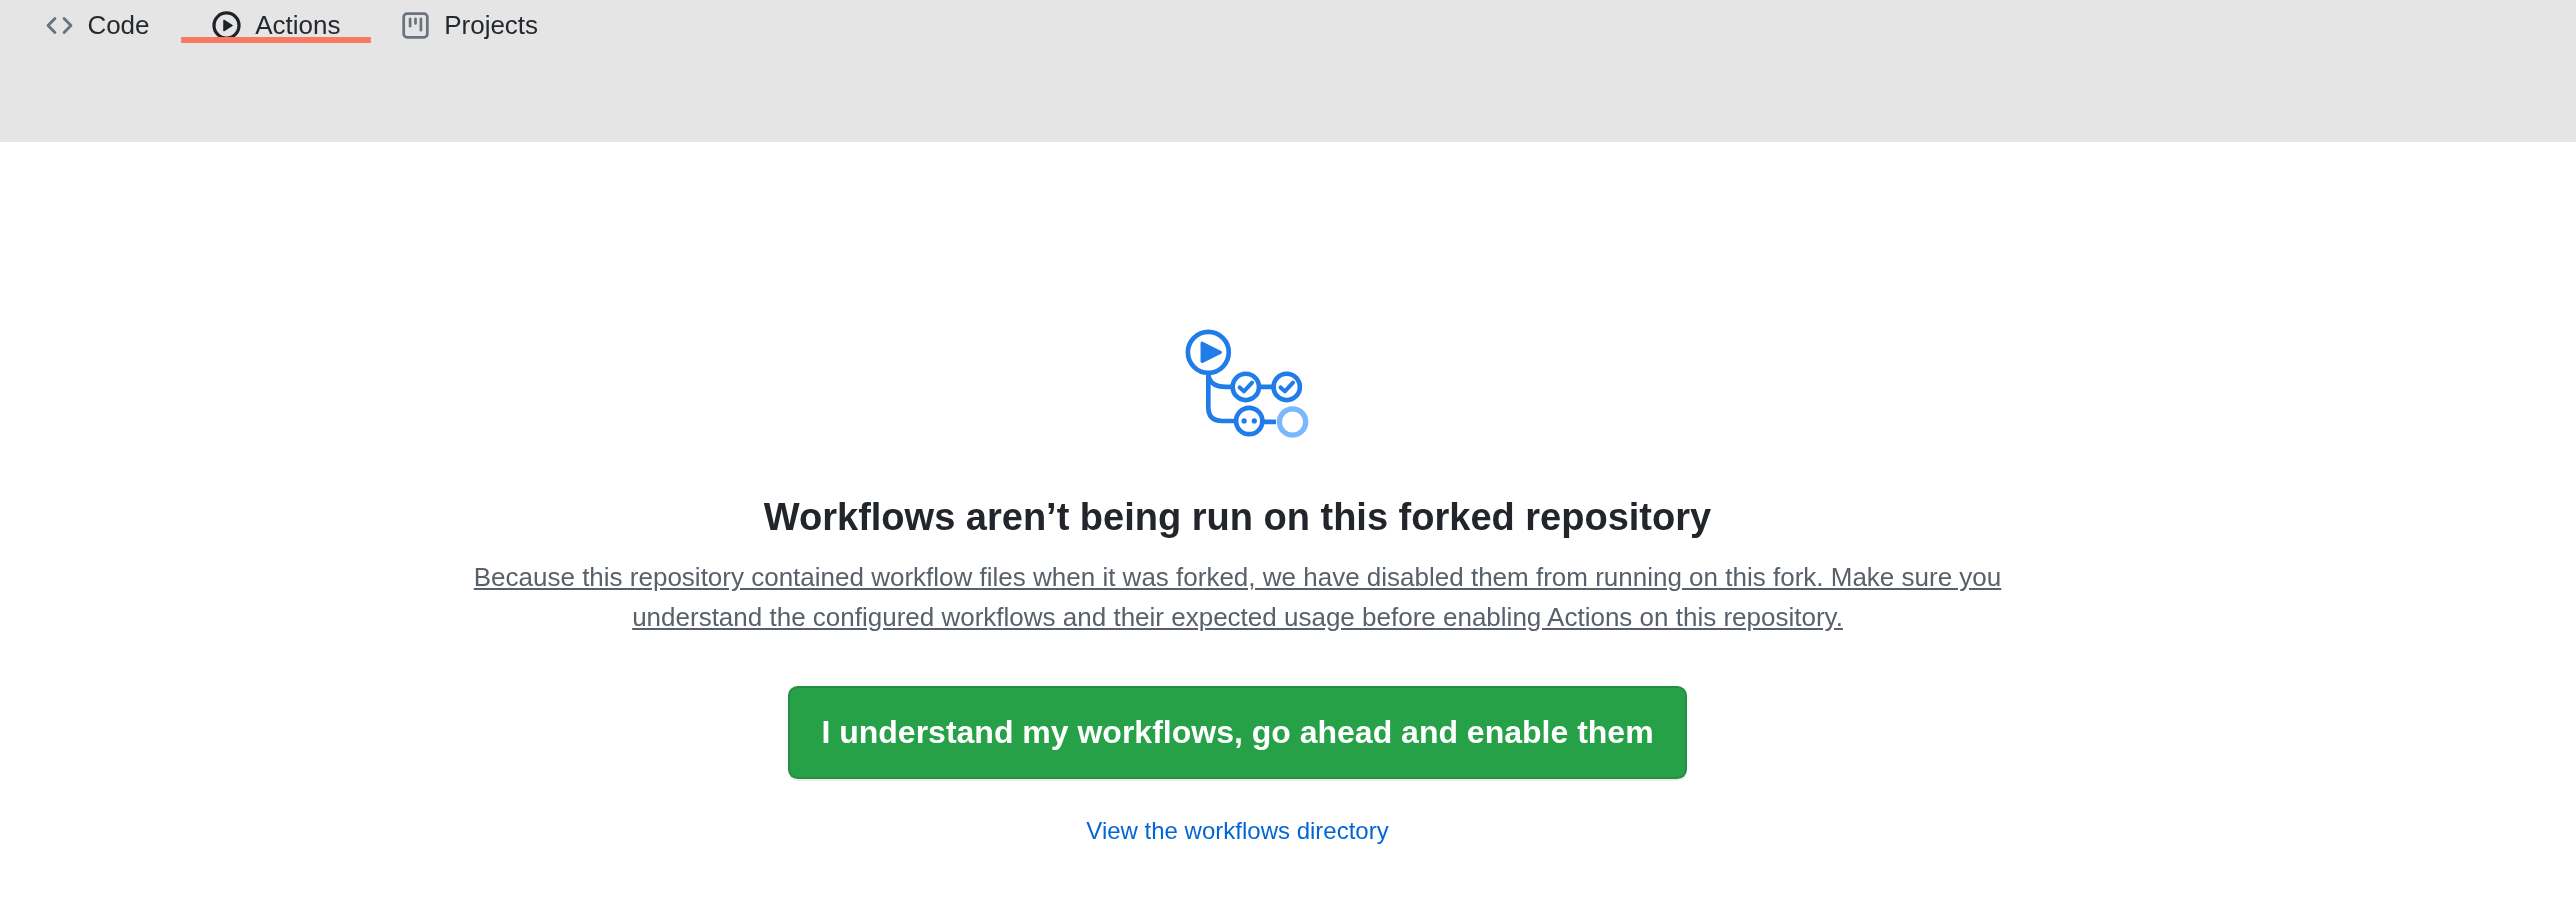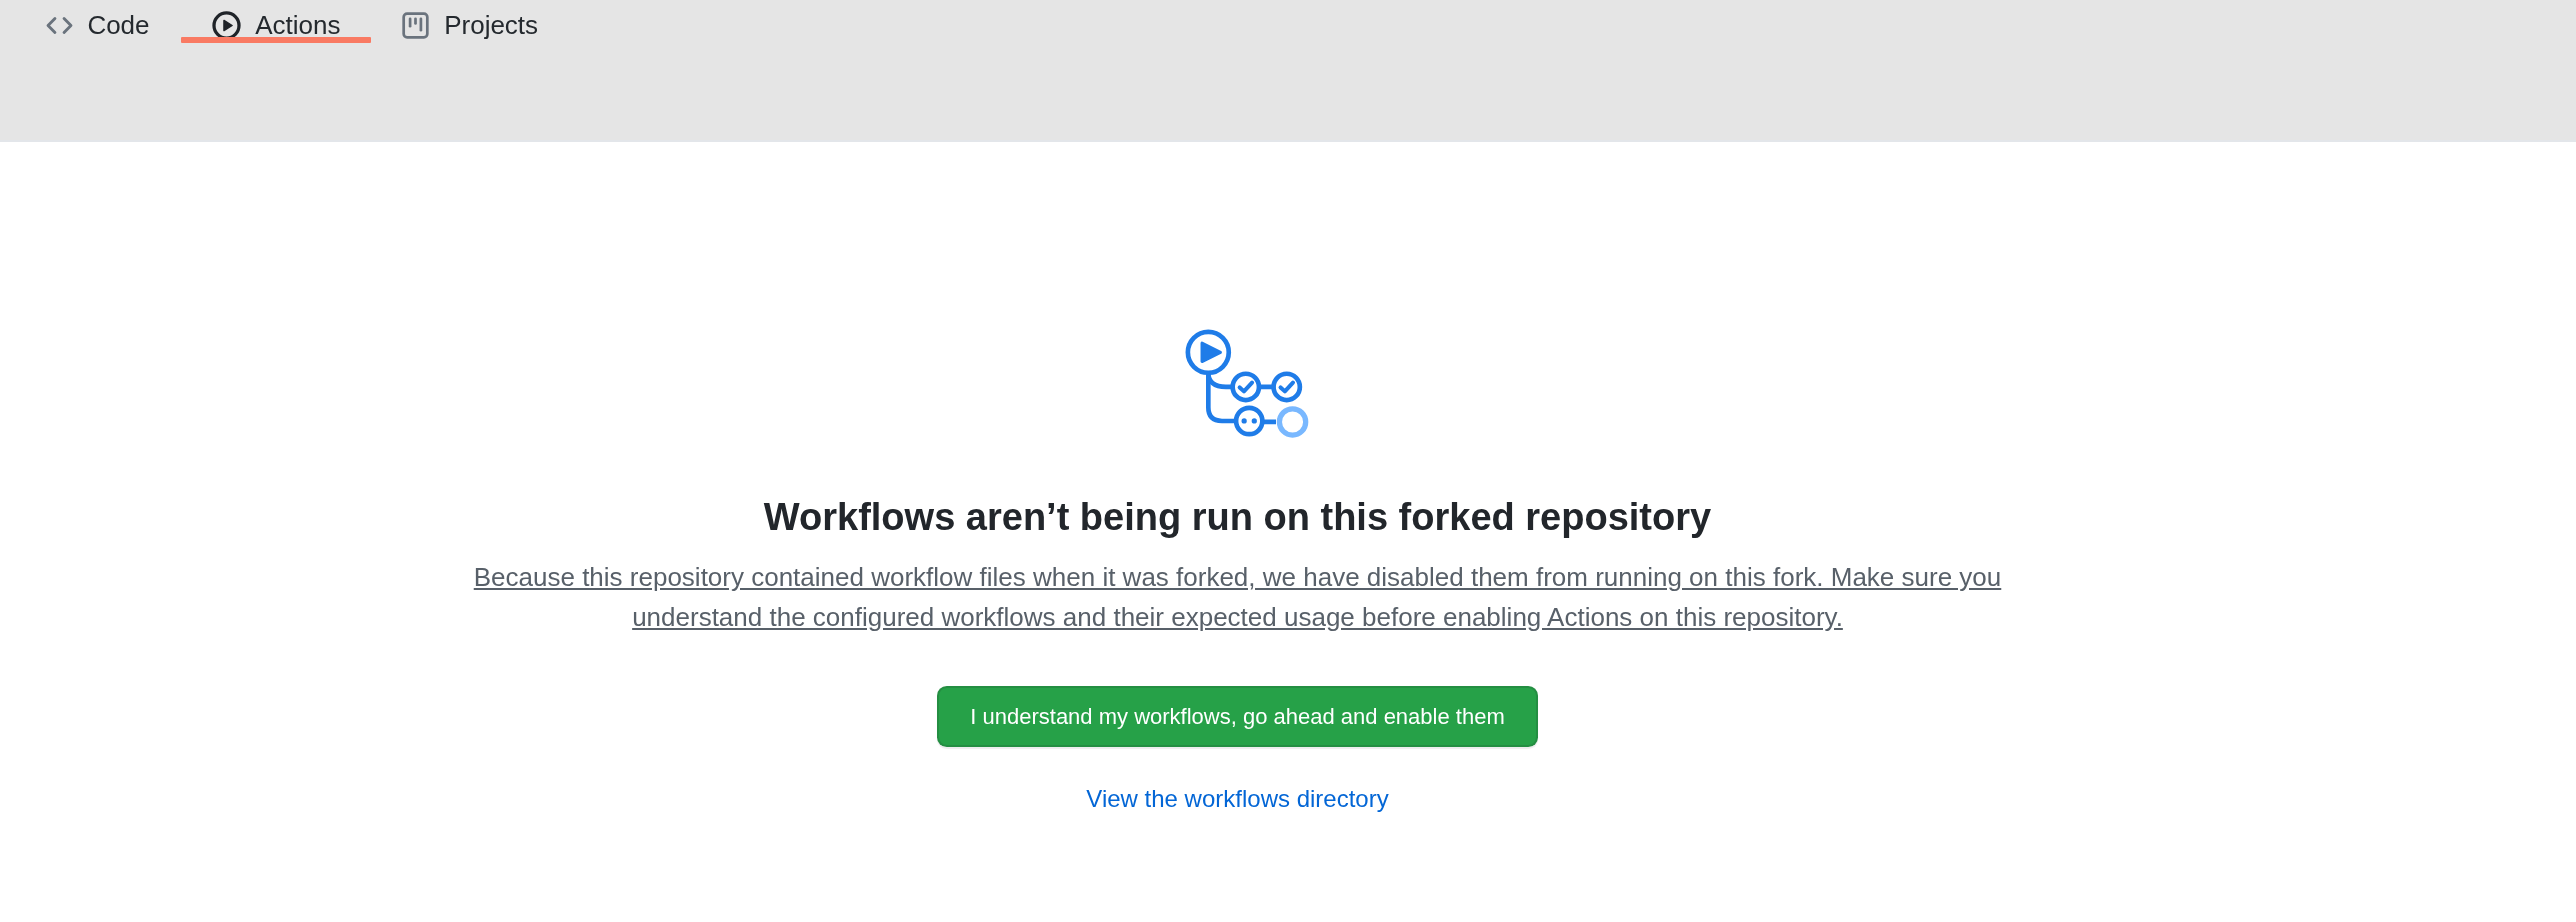--- a/index.html
+++ b/index.html
@@ -65,29 +65,29 @@
     margin: 15.6px auto 0;
     max-width: 1603px;
     font-size: 26px;
     line-height: 40px;
     color: #586069;
     text-decoration: underline;
   }
   .es-btn {
     display: inline-block;
     margin-top: 49px;
-    padding: 0 31px;
+    padding: 16px 31px;
     line-height: 57px;
     border: 2px solid rgba(27,31,35,0.15);
     border-radius: 9.8px;
     background: #26a148;
     color: #ffffff;
     font-family: inherit;
-    font-size: 22px;
-    font-weight: normal;
+    font-size: 32px;
+    font-weight: bold;
     cursor: pointer;
     box-shadow: 0 2px 1px rgba(27,31,35,0.08);
   }
   .es-link-row { margin-top: 38px; }
   .es-link {
     font-size: 24px;
     color: #0366d6;
     text-decoration: none;
     cursor: pointer;
   }

